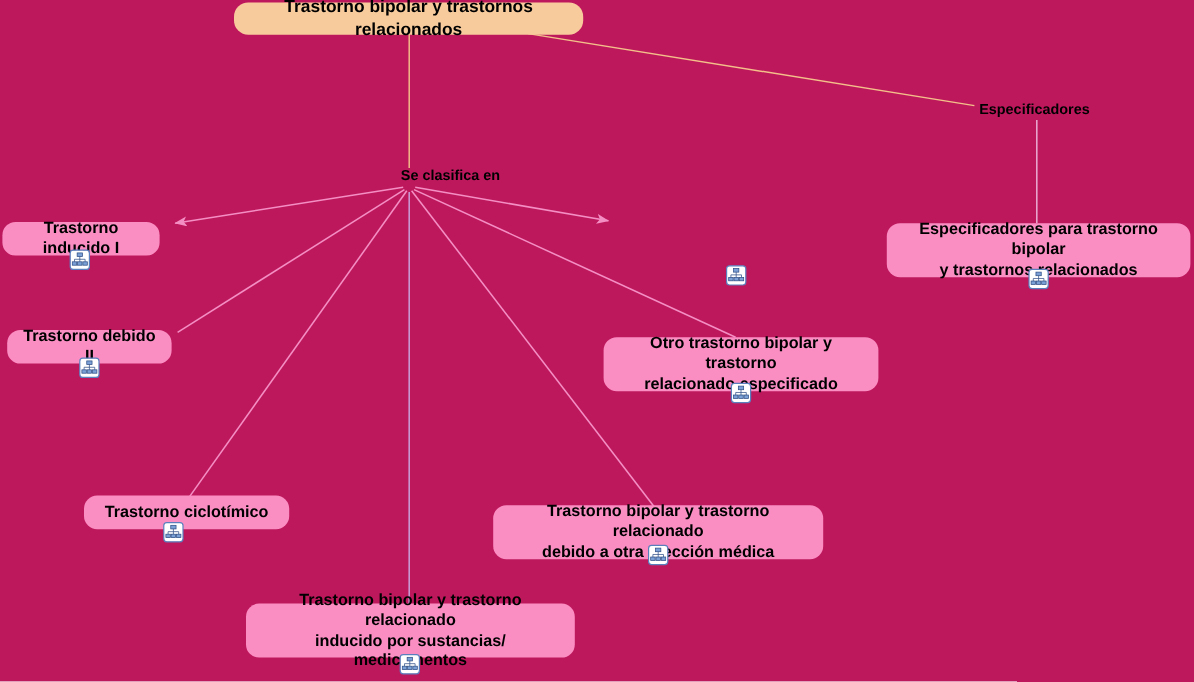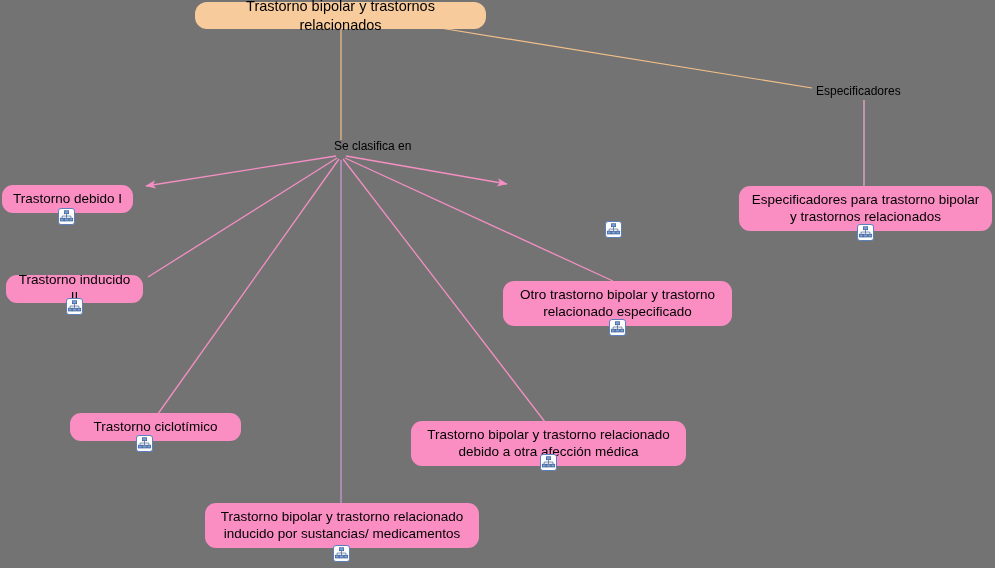--- a/index.html
+++ b/index.html
@@ -4,23 +4,24 @@
 <style>
   html, body {
     margin: 0;
     padding: 0;
     background: #ffffff;
   }
   #canvas {
     position: relative;
     width: 995px;
     height: 568px;
-    background: #737373;
+    background: #be185d;
     font-family: "Liberation Sans", "DejaVu Sans", sans-serif;
     overflow: hidden;
+    font-weight: bold;
   }
   #edges {
     position: absolute;
     left: 0; top: 0;
     width: 995px;
     height: 568px;
     pointer-events: none;
   }
   .node {
     position: absolute;
@@ -93,34 +94,34 @@
   </svg>
 
   <div class="node root" style="left:195px; top:2px; width:291px; height:27px;">
     <span>Trastorno bipolar  y  trastornos  relacionados</span>
   </div>
 
   <div class="plain-label" style="left:294px; top:139px;margin-left:40px;">Se  clasifica  en</div>
   <div class="plain-label" style="left:816px; top:84px;">Especificadores</div>
 
   <div class="node topic" style="left:2px; top:185px; width:131px; height:28px;">
-    <span>Trastorno  debido I</span>
+    <span>Trastorno  inducido I</span>
   </div>
   <div class="submap-icon" style="left:58px; top:208px;">
     <svg viewBox="0 0 17 17" aria-hidden="true">
       <rect x="6" y="2" width="5" height="3.4" fill="#7aa0d6" stroke="#2f4f86" stroke-width="0.7"></rect>
       <path d="M8.5,5.4 L8.5,8 M3.5,8 L13.5,8 M3.5,8 L3.5,10.4 M8.5,8 L8.5,10.4 M13.5,8 L13.5,10.4" stroke="#2f4f86" stroke-width="0.7" fill="none"></path>
       <rect x="1.4" y="10.4" width="4.2" height="3.2" fill="#7aa0d6" stroke="#2f4f86" stroke-width="0.7"></rect>
       <rect x="6.4" y="10.4" width="4.2" height="3.2" fill="#7aa0d6" stroke="#2f4f86" stroke-width="0.7"></rect>
       <rect x="11.4" y="10.4" width="4.2" height="3.2" fill="#7aa0d6" stroke="#2f4f86" stroke-width="0.7"></rect>
     </svg>
   </div>
 
   <div class="node topic" style="left:6px; top:275px; width:137px; height:28px;">
-    <span>Trastorno  inducido II</span>
+    <span>Trastorno  debido II</span>
   </div>
   <div class="submap-icon" style="left:66px; top:298px;">
     <svg viewBox="0 0 17 17" aria-hidden="true">
       <rect x="6" y="2" width="5" height="3.4" fill="#7aa0d6" stroke="#2f4f86" stroke-width="0.7"></rect>
       <path d="M8.5,5.4 L8.5,8 M3.5,8 L13.5,8 M3.5,8 L3.5,10.4 M8.5,8 L8.5,10.4 M13.5,8 L13.5,10.4" stroke="#2f4f86" stroke-width="0.7" fill="none"></path>
       <rect x="1.4" y="10.4" width="4.2" height="3.2" fill="#7aa0d6" stroke="#2f4f86" stroke-width="0.7"></rect>
       <rect x="6.4" y="10.4" width="4.2" height="3.2" fill="#7aa0d6" stroke="#2f4f86" stroke-width="0.7"></rect>
       <rect x="11.4" y="10.4" width="4.2" height="3.2" fill="#7aa0d6" stroke="#2f4f86" stroke-width="0.7"></rect>
     </svg>
   </div>

